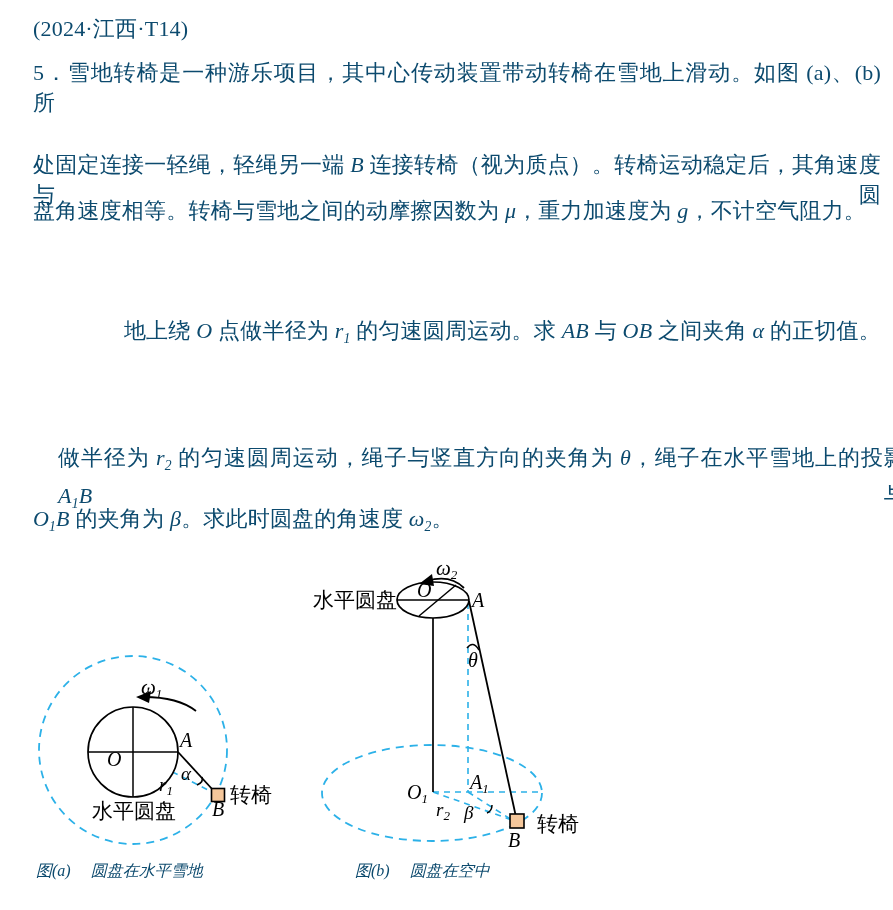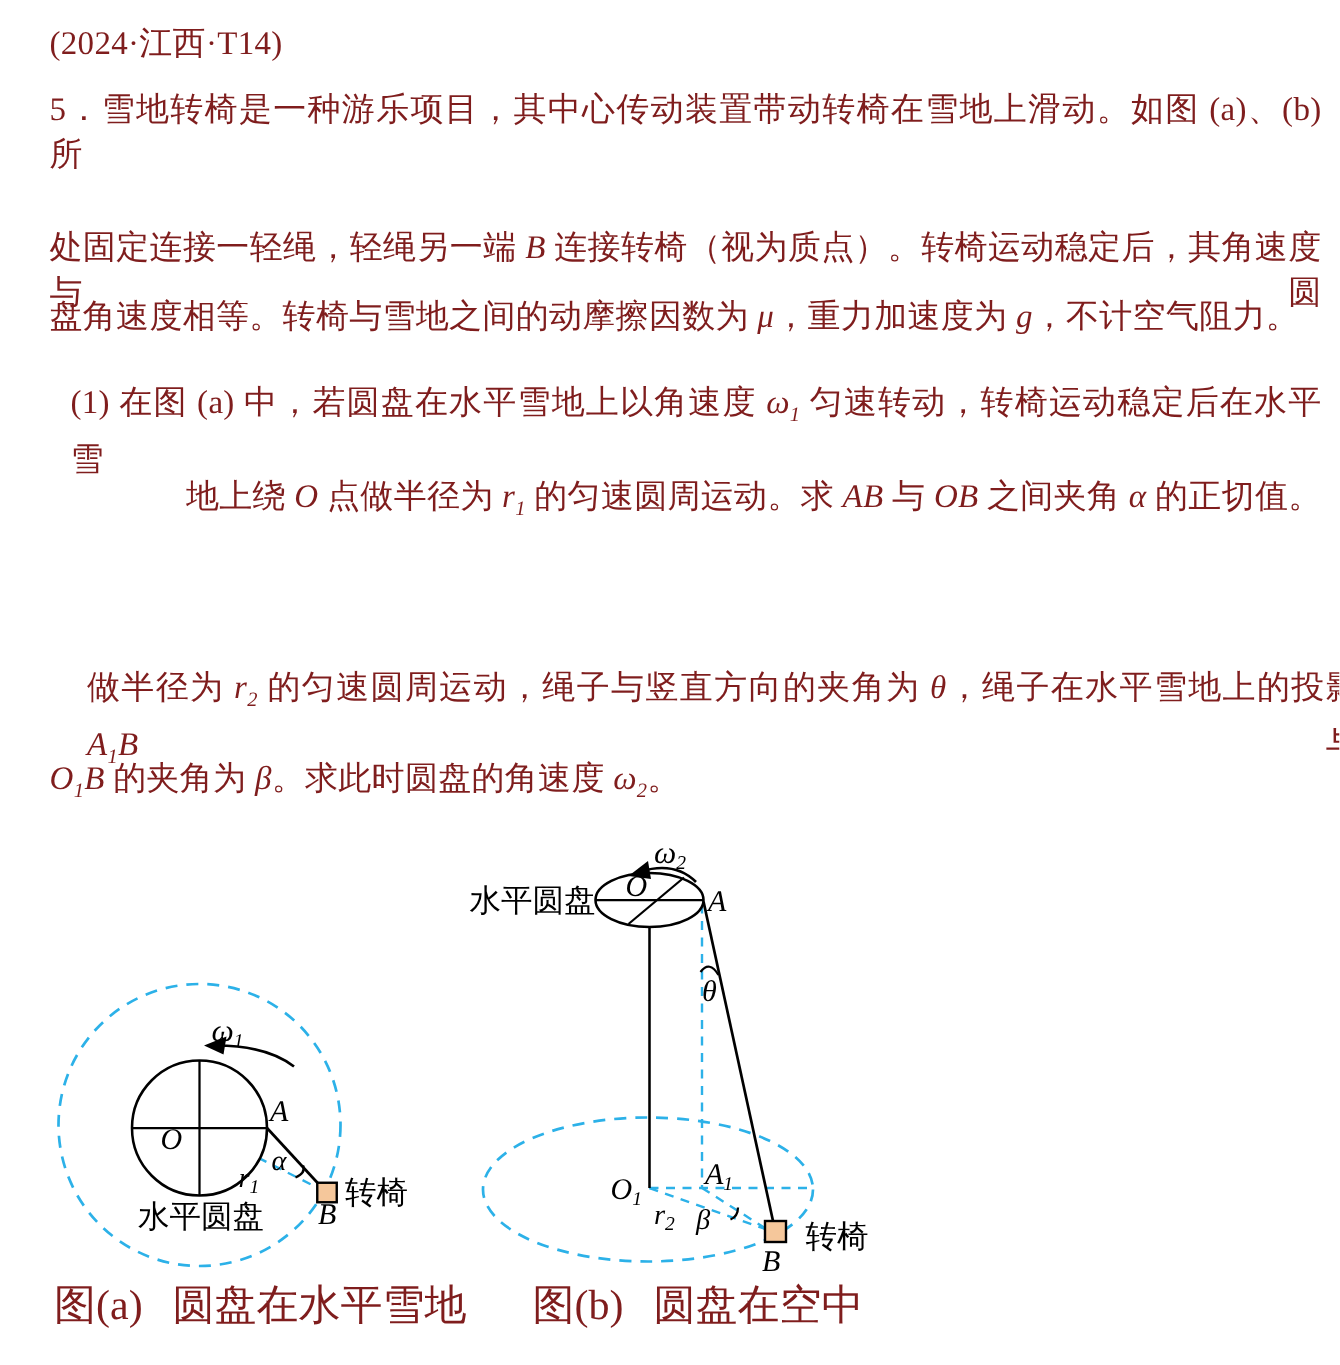--- a/index.html
+++ b/index.html
@@ -1,44 +1,43 @@
 <!DOCTYPE html>
 <html><head>
 <meta charset="utf-8">
 <style>
   html,body{margin:0;padding:0;background:#ffffff;}
   .page{position:relative;width:893px;height:910px;background:#ffffff;overflow:hidden;
-        font-family:"Liberation Serif","DejaVu Serif",serif;color:#7f1d1d;}
+        font-family:"Liberation Serif","DejaVu Serif",serif;color:#0c4a6e;}
   .line{position:absolute;left:33px;width:848px;font-size:22px;line-height:30px;
         letter-spacing:0.2px;}
   .just{text-align:justify;text-align-last:justify;}
   .indent{left:47px;width:834px;}
   .line i{font-style:italic;}
   .line sub{font-size:0.62em;}
-  .caption{position:absolute;font-size:28px;line-height:26px;}
+  .caption{position:absolute;font-size:16px;line-height:26px;font-style:italic;}
   .caption .gap{display:inline-block;width:20px;}
   svg{position:absolute;overflow:visible;}
   .ink{stroke:#000;fill:none;}
   .cyan{stroke:#2cb1e8;fill:none;}
   .svgtxt{font-family:"Liberation Serif","DejaVu Serif",serif;fill:#000;}
   .var{font-style:italic;}
   .sub{font-size:13px;}
   .cjk{font-size:21px;}
 </style>
 </head>
 <body>
 
 <div class="page">
 
   <div class="line" style="top:14px;">(2024·江西·T14)</div>
 
   <div class="line just rich" style="top:58px;">5．雪地转椅是一种游乐项目，其中心传动装置带动转椅在雪地上滑动。如图 (a)、(b) 所</div>
   <div class="line just rich" style="top:150px;">处固定连接一轻绳，轻绳另一端 <i>B</i> 连接转椅（视为质点）。转椅运动稳定后，其角速度与圆</div>
   <div class="line rich" style="top:196px;">盘角速度相等。转椅与雪地之间的动摩擦因数为 <i>μ</i>，重力加速度为 <i>g</i>，不计空气阻力。</div>
-  <div class="line just rich indent" style="top:253px;">(1) 在图 (a) 中，若圆盘在水平雪地上以角速度 <i>ω<sub>1</sub></i> 匀速转动，转椅运动稳定后在水平雪</div>
   <div class="line rich" style="top:316px;text-align:right;">地上绕 <i>O</i> 点做半径为 <i>r<sub>1</sub></i> 的匀速圆周运动。求 <i>AB</i> 与 <i>OB</i> 之间夹角 <i>α</i> 的正切值。</div>
   <div class="line just rich" style="top:443px;margin-left:25px;">做半径为 <i>r<sub>2</sub></i> 的匀速圆周运动，绳子与竖直方向的夹角为 <i>θ</i>，绳子在水平雪地上的投影 <i>A<sub>1</sub>B</i> 与</div>
   <div class="line rich" style="top:504px;"><i>O<sub>1</sub>B</i> 的夹角为 <i>β</i>。求此时圆盘的角速度 <i>ω<sub>2</sub></i>。</div>
 
   <svg style="left:20px;top:650px;" width="270" height="200" viewBox="0 0 270 200">
 
     <circle class="cyan" cx="113" cy="100" r="94" stroke-width="1.8" stroke-dasharray="8 6"></circle>
 
     <line class="cyan" x1="113" y1="102" x2="194" y2="143" stroke-width="1.6" stroke-dasharray="6 5"></line>
 

